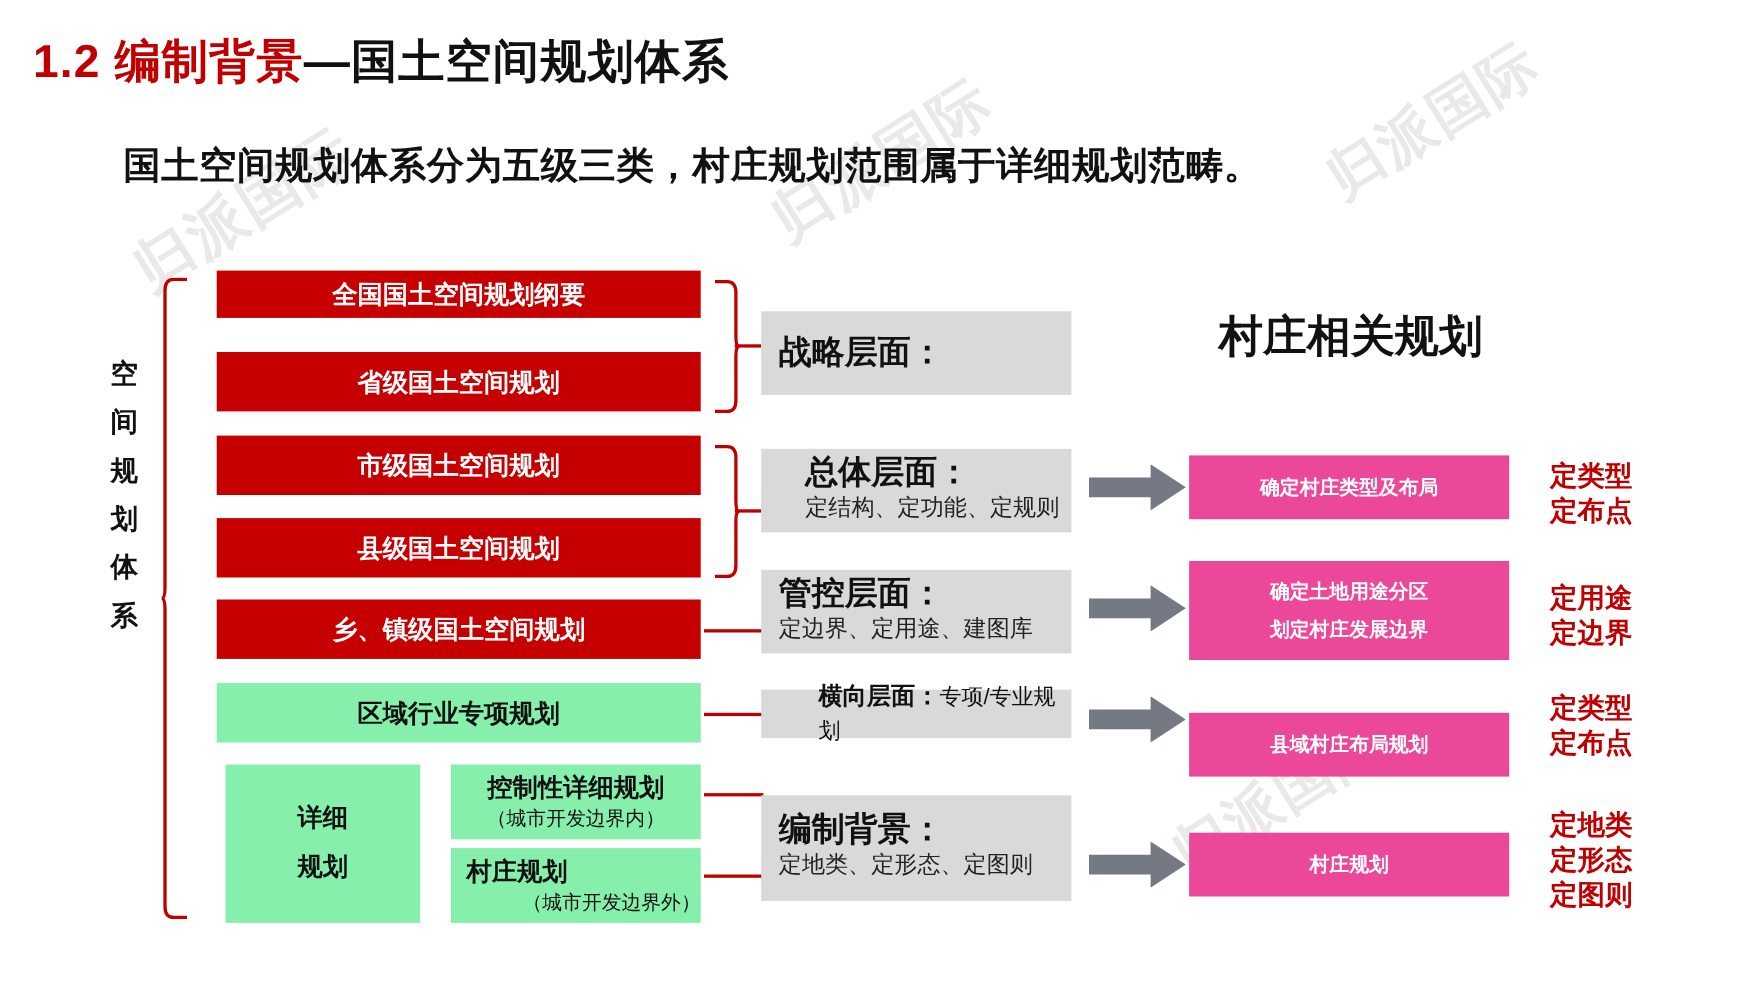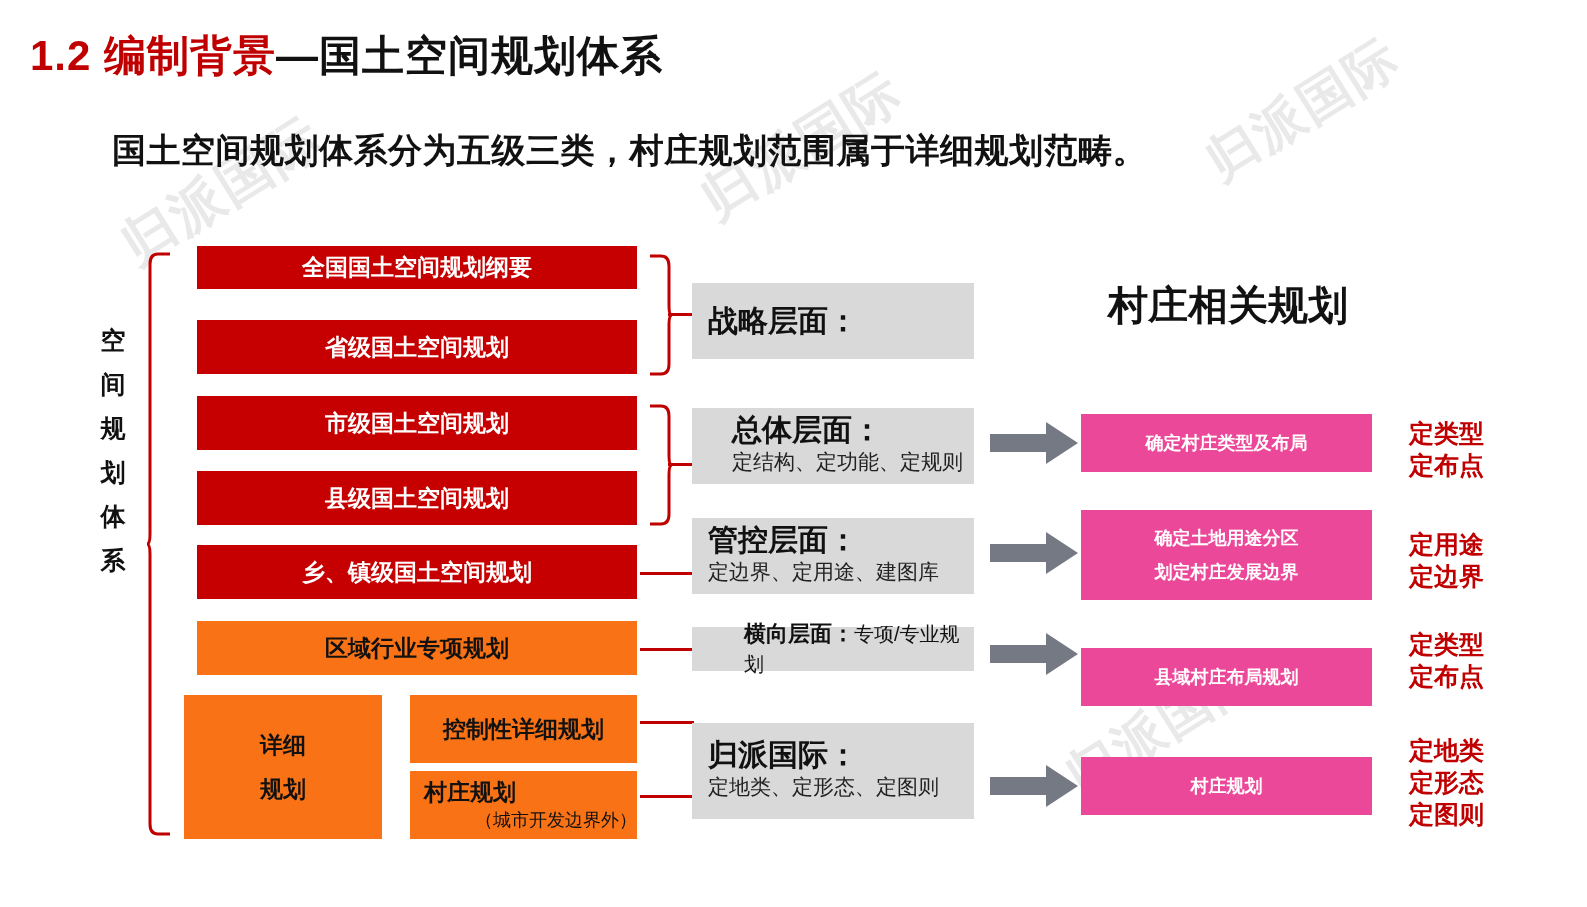--- a/index.html
+++ b/index.html
@@ -56,21 +56,21 @@
   .brace{position:absolute;pointer-events:none;}
 
   
   .box{
     position:absolute;
     display:flex;align-items:center;justify-content:center;
     text-align:center;
     box-sizing:border-box;
   }
   .box-red{background:#c60000;color:#ffffff;font-weight:bold;font-size:23px;}
-  .box-pink{background:#f97316;color:#111111;font-weight:bold;font-size:23px;}
+  .box-pink{background:#86efac;color:#111111;font-weight:bold;font-size:23px;}
   .box-gray{background:#d9d9d9;color:#111111;}
   .box-navy{background:#ec4899;color:#ffffff;font-weight:bold;font-size:18px;line-height:34px;}
 
   .gray-inner{padding-left:16px;width:100%;text-align:left;}
   .gray-head{font-size:30px;font-weight:bold;color:#111;display:block;line-height:32px;}
   .gray-sub{font-size:21px;font-weight:normal;color:#222;display:block;line-height:32px;}
   .gray-oneline{font-size:22px;font-weight:bold;color:#111;line-height:30px;}
   .gray-oneline .thin{font-weight:normal;font-size:20px;}
 
   .detail-sub{font-size:18px;font-weight:normal;display:block;line-height:26px;}
@@ -152,30 +152,31 @@
   <div class="box box-red" style="left:197px;top:471px;width:440px;height:54px;">
     <span>县级国土空间规划</span>
   </div>
   <div class="box box-red" style="left:197px;top:545px;width:440px;height:54px;">
     <span>乡、镇级国土空间规划</span>
   </div>
   <div class="box box-pink" style="left:197px;top:621px;width:440px;height:54px;">
     <span>区域行业专项规划</span>
   </div>
 
-  <div class="box box-pink box-pink-left" style="left:184px;top:695px;width:198px;height:144px;">
+  <div class="box box-pink box-pink-left" style="left:205px;top:695px;width:177px;height:144px;font-family:Liberation Mono, monospace;">
     <div class="pk-stack">
       <div>详细</div>
       <div>规划</div>
     </div>
   </div>
 
   <div class="box box-pink" style="left:410px;top:695px;width:227px;height:68px;">
     <div style="width:100%;text-align:center;">
       <span class="detail-main">控制性详细规划</span>
+      <span class="detail-sub">（城市开发边界内）</span>
     </div>
   </div>
   <div class="box box-pink" style="left:410px;top:771px;width:227px;height:68px;">
     <div style="width:100%;text-align:left;padding-left:14px;box-sizing:border-box;">
       <span class="detail-main">村庄规划</span>
       <span class="detail-sub" style="text-align:right;">（城市开发边界外）</span>
     </div>
   </div>
 
   <div class="box box-gray" style="left:692px;top:283px;width:282px;height:76px;">
@@ -199,21 +200,21 @@
   </div>
 
   <div class="box box-gray" style="left:692px;top:627px;width:282px;height:44px;padding-left:36px;">
     <div class="gray-inner">
       <span class="gray-oneline"><span>横向层面：</span><span class="thin">专项/专业规划</span></span>
     </div>
   </div>
 
   <div class="box box-gray" style="left:692px;top:723px;width:282px;height:96px;">
     <div class="gray-inner">
-      <span class="gray-head">归派国际：</span>
+      <span class="gray-head">编制背景：</span>
       <span class="gray-sub">定地类、定形态、定图则</span>
     </div>
   </div>
 
   <div class="rtitle" style="left:1108px;top:278px;">村庄相关规划</div>
 
   <svg class="arrow" style="left:990px;top:422px;" width="88" height="42">
     <path d="M0 12 H56 V0 L88 21 L56 42 V30 H0 Z" fill="#757983"></path>
   </svg>
   <svg class="arrow" style="left:990px;top:532px;" width="88" height="42">

